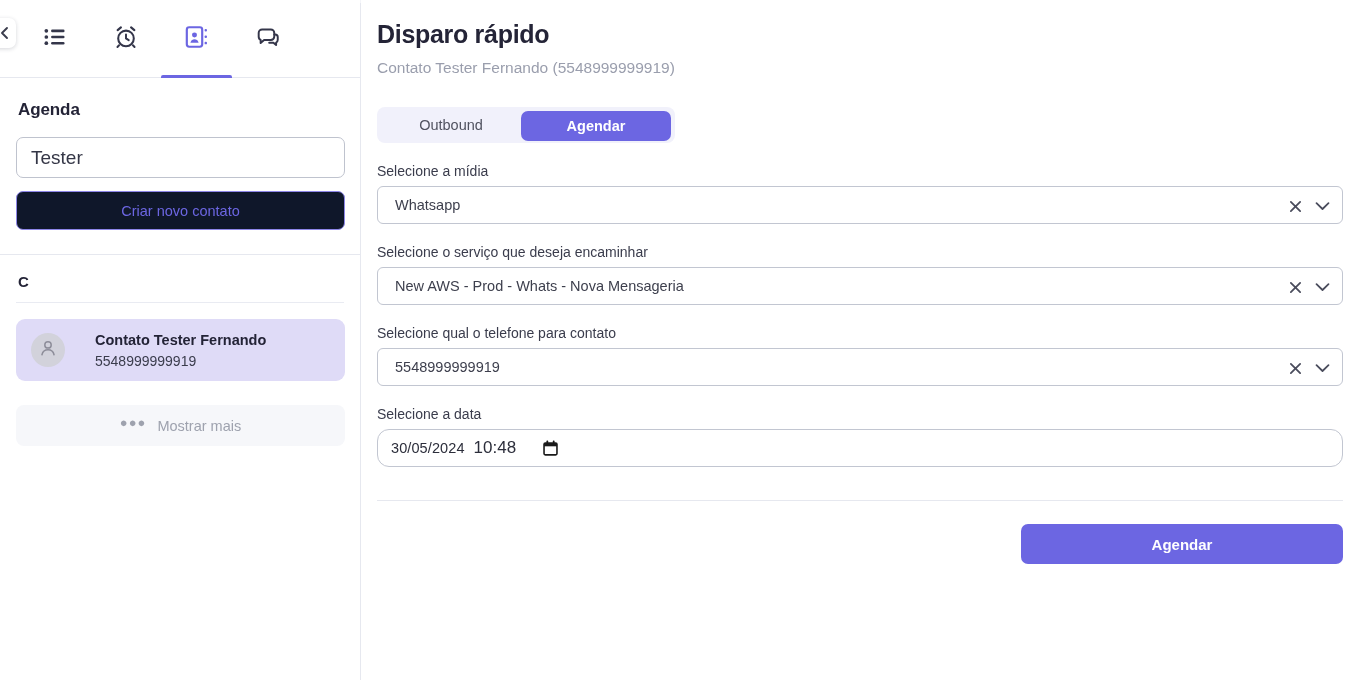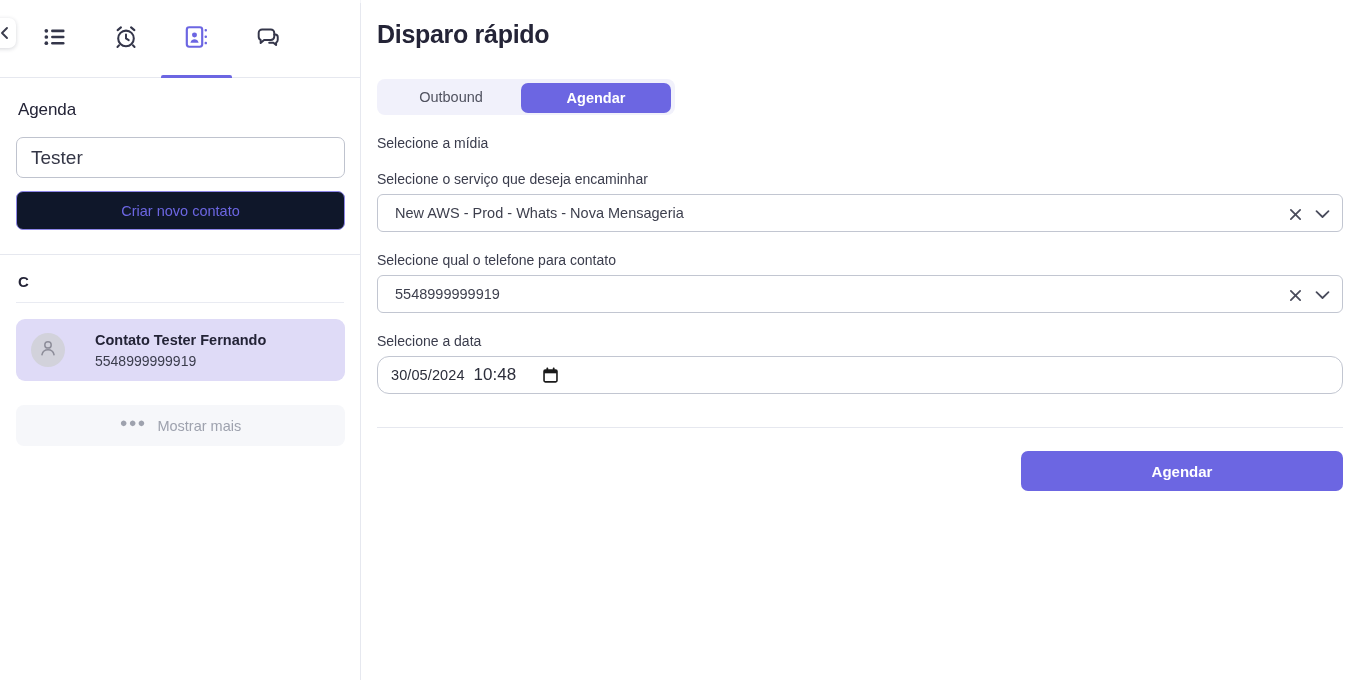--- a/index.html
+++ b/index.html
@@ -95,21 +95,21 @@
     border-radius: 2px 2px 0 0;
     background: #6C66E2;
   }
 
   
   .agenda-block {
     padding: 22px 16px 0 16px;
   }
   .agenda-title {
     font-size: 17px;
-    font-weight: 400;
+    font-weight: 700;
     color: #232336;
     letter-spacing: -0.1px;
     margin: 0 0 17px 2px;
   }
   .search-input {
     display: block;
     width: 329px;
     height: 41px;
     border: 1px solid #bfc3ce;
     border-radius: 7px;
@@ -465,29 +465,45 @@
       <button class="show-more">
         <span class="dots-glyph">●●●</span>
         <span>Mostrar mais</span>
       </button>
     </div>
   </div>
 
   <div class="right-panel">
 
     <h1 class="page-title">Disparo rápido</h1>
+    <div class="page-subtitle">Contato Tester Fernando (5548999999919)</div>
 
     <div class="segmented">
       <button class="seg-btn">Outbound</button>
       <button class="seg-btn active">Agendar</button>
     </div>
 
     
     <div class="field">
       <div class="field-label">Selecione a mídia</div>
+      <div class="select-box">
+        <span class="select-value">Whatsapp</span>
+        <span class="select-icons">
+          <button class="icon-btn">
+            <svg width="13" height="13" viewBox="0 0 14 14" fill="none">
+              <path d="M2 2L12 12M12 2L2 12" stroke="#4a4c5c" stroke-width="1.9" stroke-linecap="round"></path>
+            </svg>
+          </button>
+          <button class="icon-btn">
+            <svg width="15" height="10" viewBox="0 0 16 10" fill="none">
+              <path d="M1.6 2L8 8.2L14.4 2" stroke="#4a4c5c" stroke-width="1.9" stroke-linecap="round" stroke-linejoin="round"></path>
+            </svg>
+          </button>
+        </span>
+      </div>
     </div>
 
     
     <div class="field">
       <div class="field-label">Selecione o serviço que deseja encaminhar</div>
       <div class="select-box">
         <span class="select-value">New AWS - Prod - Whats - Nova Mensageria</span>
         <span class="select-icons">
           <button class="icon-btn">
             <svg width="13" height="13" viewBox="0 0 14 14" fill="none">

